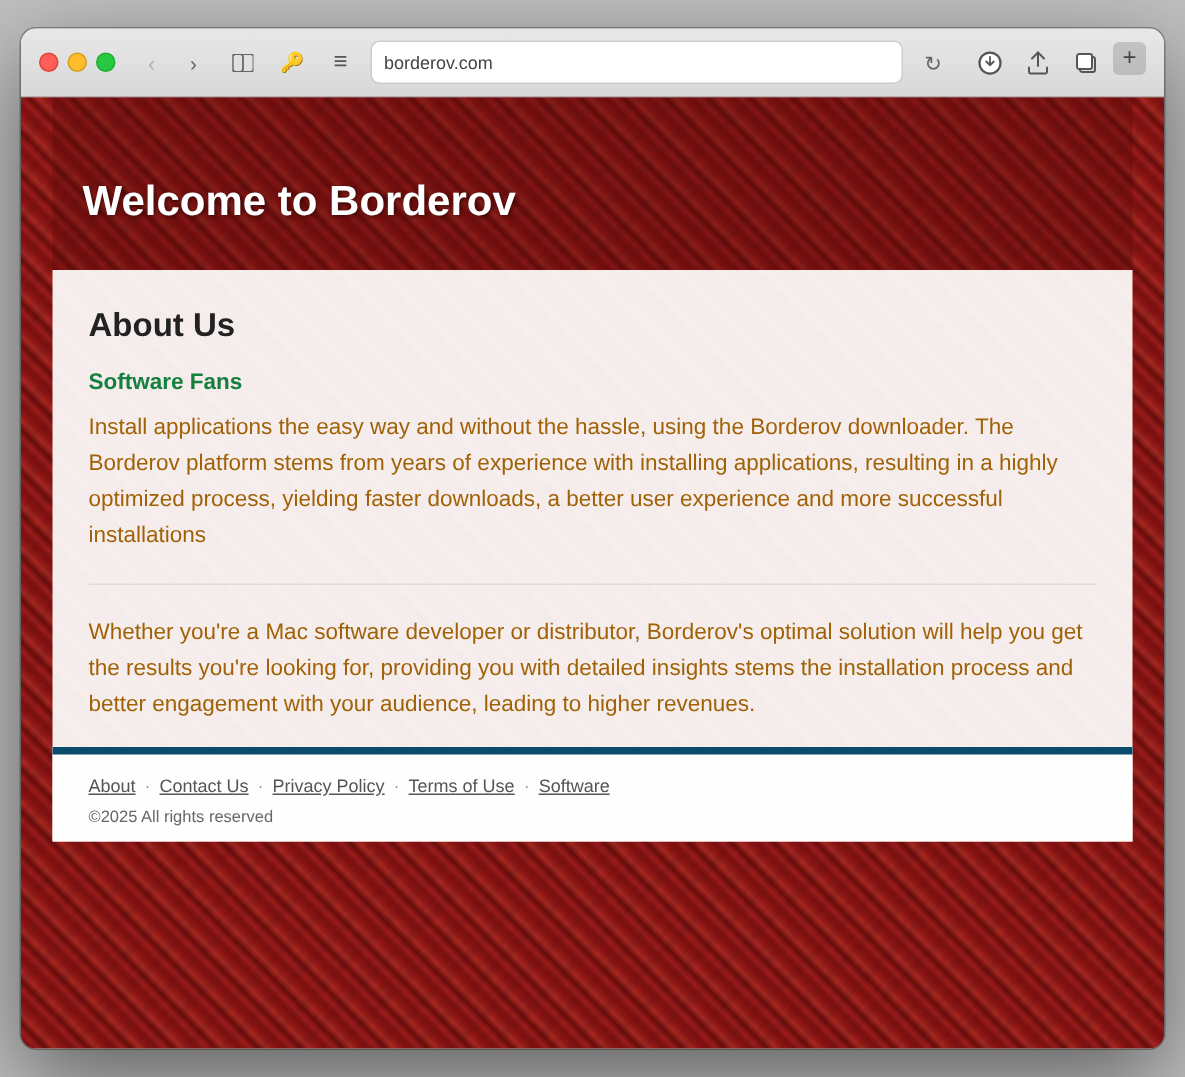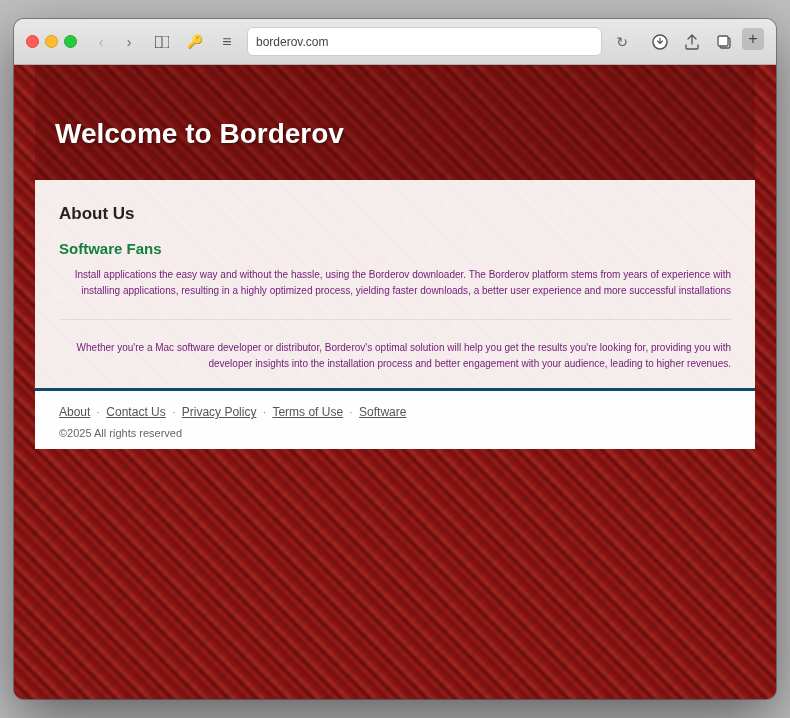--- a/index.html
+++ b/index.html
@@ -219,51 +219,50 @@
 
     
     .main-content {
       background: rgba(255,255,255,0.92);
       margin: 0;
       padding: 24px 24px 30px 24px;
       position: relative;
     }
 
     .section-title {
-      font-size: 17px;
+      font-size: 22px;
       font-weight: 700;
       color: #222;
       margin-bottom: 16px;
     }
 
     .subsection-title {
       font-size: 15px;
       font-weight: 700;
       color: #15803d;
       margin-bottom: 10px;
     }
 
     .content-paragraph {
-      font-size: 10px;
-      color: #701a75;
+      font-size: 15px;
+      color: #a16207;
       line-height: 1.6;
       margin-bottom: 16px;
-      text-align: right;
     }
 
     .section-divider {
       border: none;
       border-top: 1px solid #ddd;
       margin: 20px 0;
     }
 
     
     .footer-section {
       background: rgba(255,255,255,0.92);
-      border-top: 3px solid #0c4a6e;
+      border-top: 5px solid #0c4a6e;
       padding: 14px 24px 10px 24px;
     }
 
     .footer-links {
       display: flex;
       gap: 4px;
       align-items: center;
       margin-bottom: 8px;
       flex-wrap: wrap;
     }
@@ -358,21 +357,21 @@
       </div>
 
       <div class="main-content">
         <h2 class="section-title">About Us</h2>
 
         <h3 class="subsection-title">Software Fans</h3>
         <p class="content-paragraph">Install applications the easy way and without the hassle, using the Borderov downloader. The Borderov platform stems from years of experience with installing applications, resulting in a highly optimized process, yielding faster downloads, a better user experience and more successful installations</p>
 
         <hr class="section-divider">
 
-        <p class="content-paragraph">Whether you're a Mac software developer or distributor, Borderov's optimal solution will help you get the results you're looking for, providing you with developer insights into the installation process and better engagement with your audience, leading to higher revenues.</p>
+        <p class="content-paragraph">Whether you're a Mac software developer or distributor, Borderov's optimal solution will help you get the results you're looking for, providing you with detailed insights stems the installation process and better engagement with your audience, leading to higher revenues.</p>
 
         <div class="footer-section" style="margin: 10px -24px -30px -24px; padding: 14px 24px 10px;">
           <div class="footer-links">
             <a class="footer-link">About</a>
             <span class="footer-separator">·</span>
             <a class="footer-link">Contact Us</a>
             <span class="footer-separator">·</span>
             <a class="footer-link">Privacy Policy</a>
             <span class="footer-separator">·</span>
             <a class="footer-link">Terms of Use</a>

